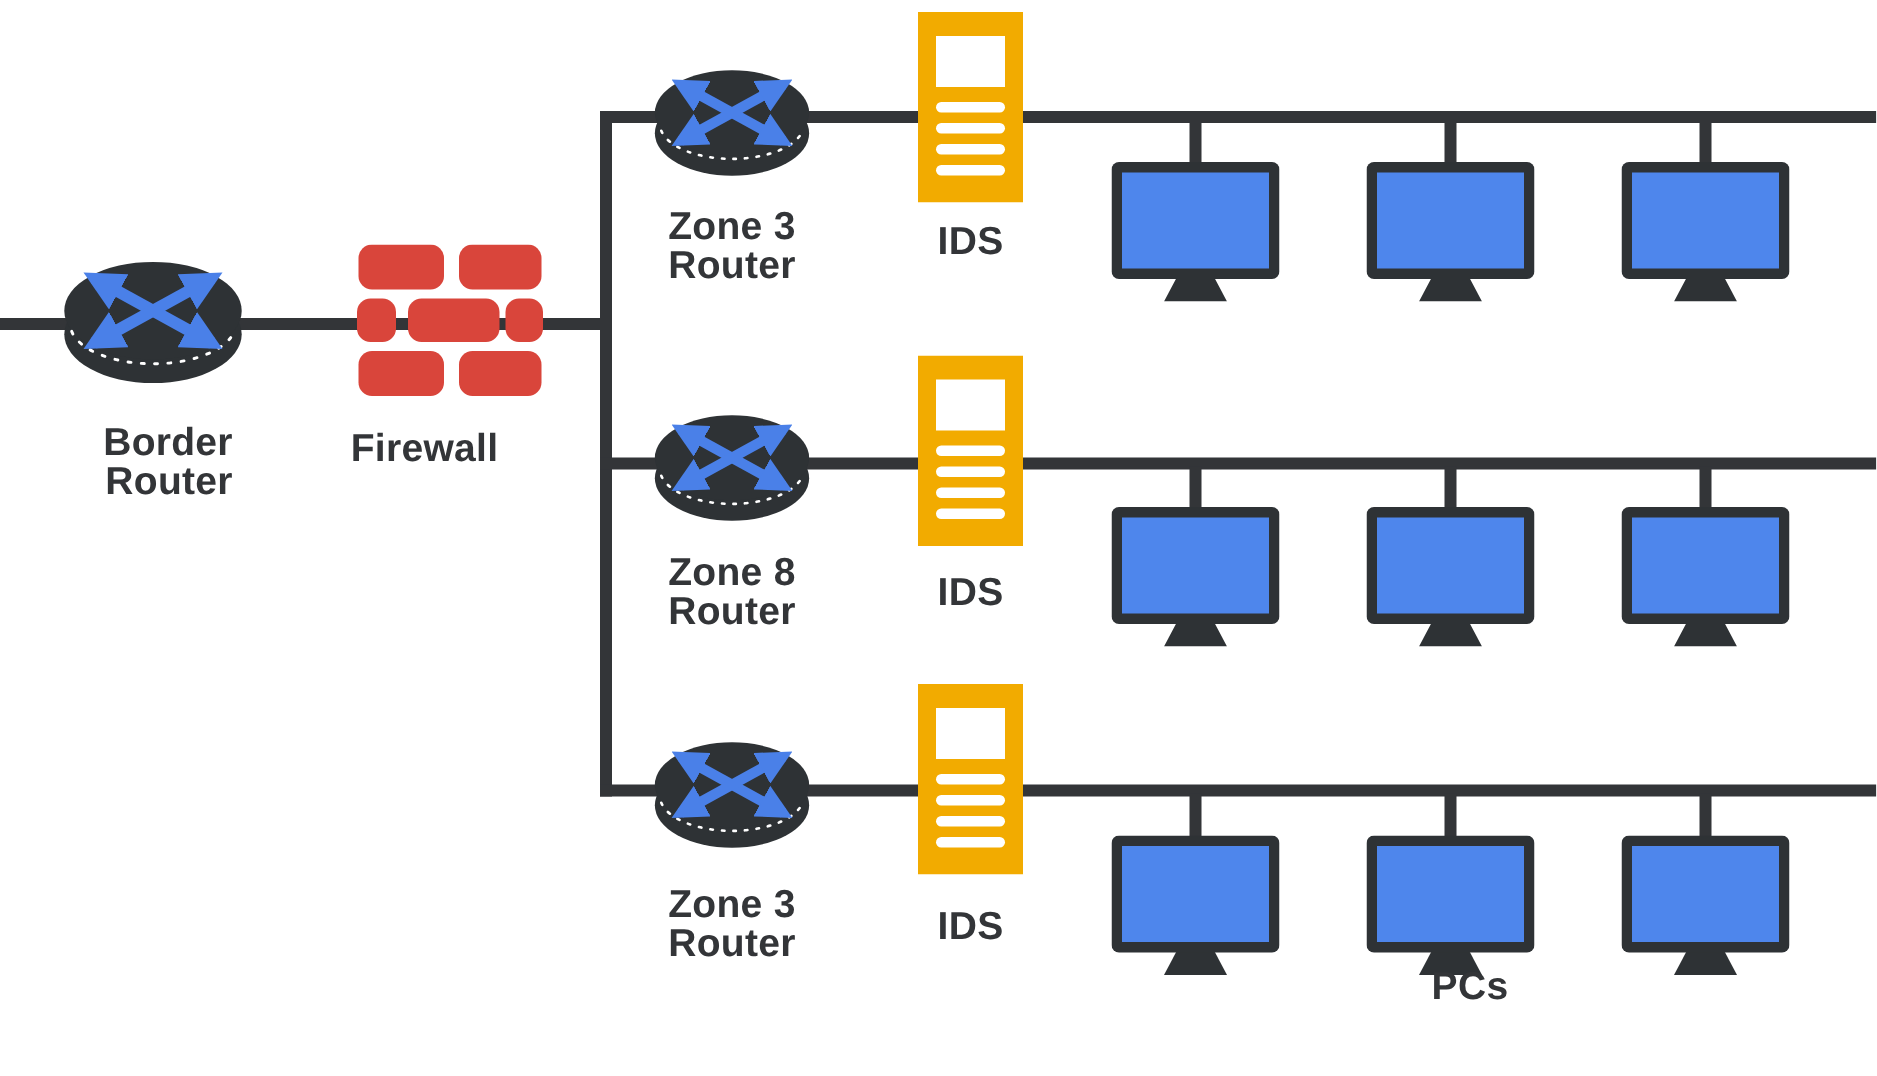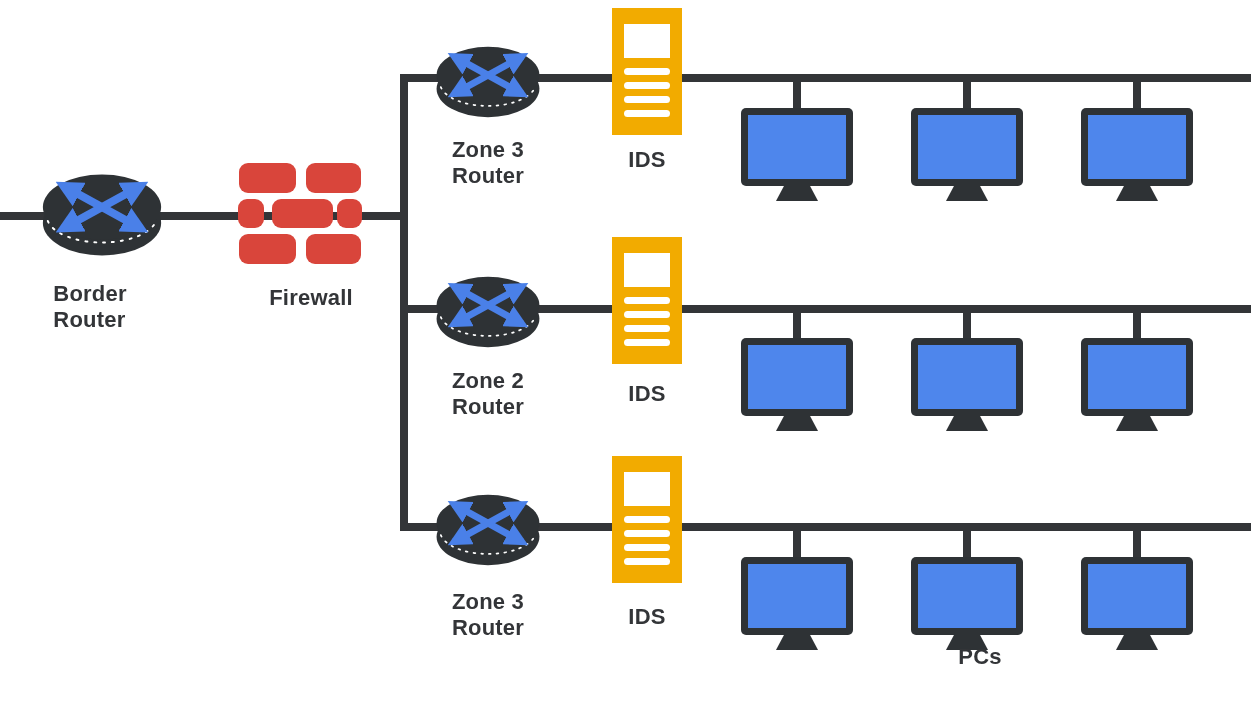--- a/index.html
+++ b/index.html
@@ -4,22 +4,22 @@
 <style>
   html,body { margin:0; padding:0; background:#ffffff; }
   .canvas {
     position:relative; width:1251px; height:717px; background:#ffffff;
     overflow:hidden; font-family:"Liberation Sans", sans-serif;
   }
   .wire { position:absolute; background:#333538; }
   .node { position:absolute; }
   .node svg { display:block; width:100%; height:100%; }
   .label {
-    position:absolute; transform:translateX(-50%); text-align:left;
-    color:#333538; font-weight:bold; font-size:22px; line-height:26px;
+    position:absolute; transform:translateX(-50%); text-align:right;
+    color:#333538; font-weight:bold; font-size:26px; line-height:26px;
     white-space:nowrap; letter-spacing:0.2px;
   }
   .defs { position:absolute; width:0; height:0; overflow:hidden; }
 </style>
 </head>
 <body>
 
 <svg class="defs" aria-hidden="true">
   <defs>
     <marker id="ah" markerWidth="3.4" markerHeight="3.4" refX="2.4" refY="1.7" orient="auto-start-reverse">
@@ -160,38 +160,38 @@
     <svg>
         <use href="#sym-pc"></use>
       </svg>
   </div>
   <div class="node" style="left:1081px;top:557px;width:112px;height:93px">
     <svg>
         <use href="#sym-pc"></use>
       </svg>
   </div>
 
-  <div class="label" style="left:90px;top:281px">
+  <div class="label" style="left:112px;top:281px">
     <div>Border</div>
     <div>Router</div>
   </div>
-  <div class="label" style="left:311px;top:285px">
+  <div class="label" style="left:283px;top:285px">
     <div>Firewall</div>
   </div>
 
   <div class="label" style="left:488px;top:137px">
     <div>Zone 3</div>
     <div>Router</div>
   </div>
   <div class="label" style="left:647px;top:147px">
     <div>IDS</div>
   </div>
 
   <div class="label" style="left:488px;top:368px">
-    <div>Zone 2</div>
+    <div>Zone 8</div>
     <div>Router</div>
   </div>
   <div class="label" style="left:647px;top:381px">
     <div>IDS</div>
   </div>
 
   <div class="label" style="left:488px;top:589px">
     <div>Zone 3</div>
     <div>Router</div>
   </div>

